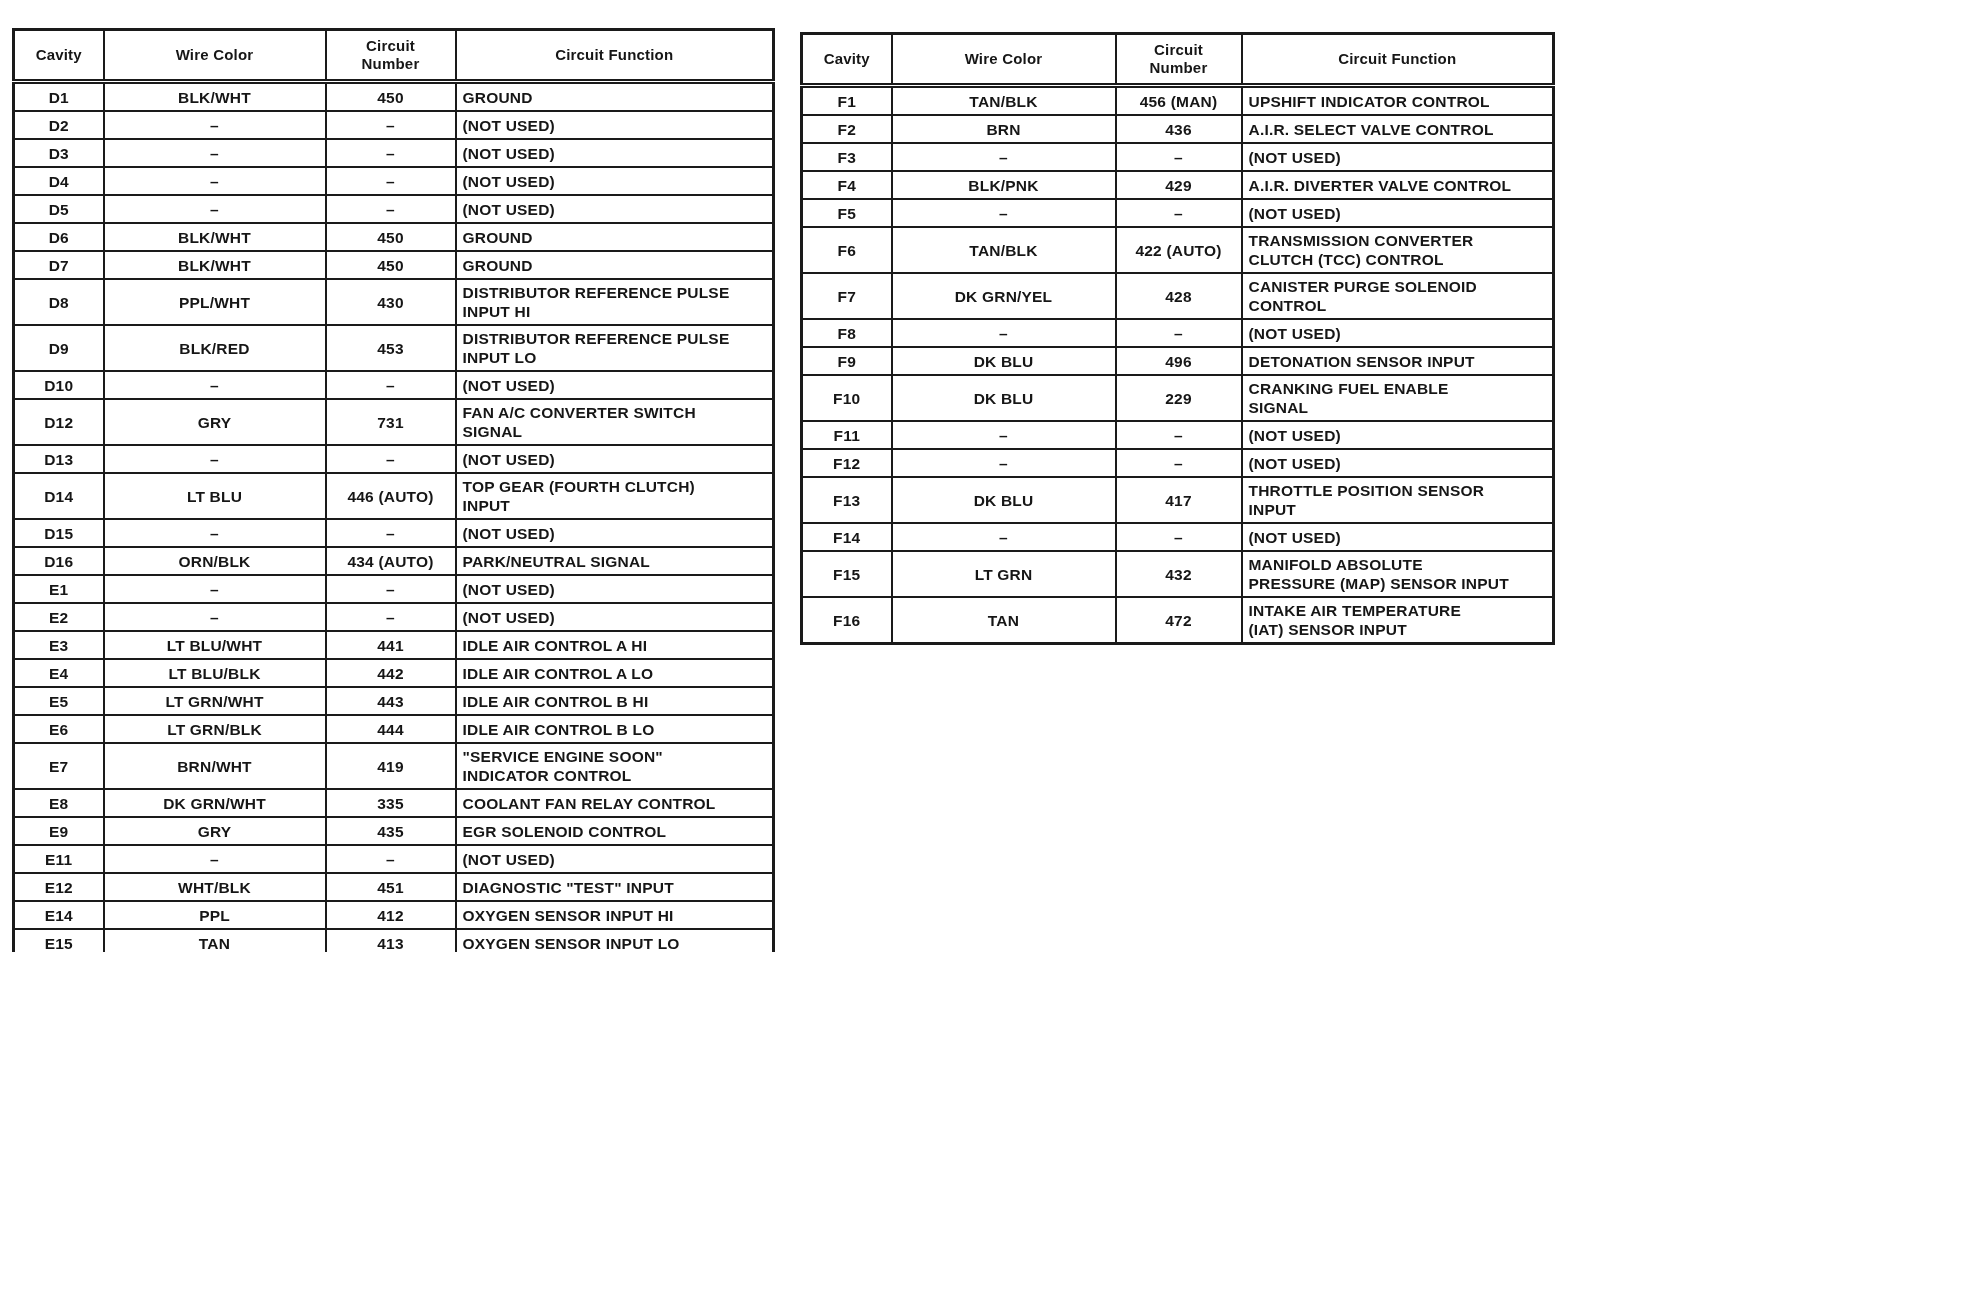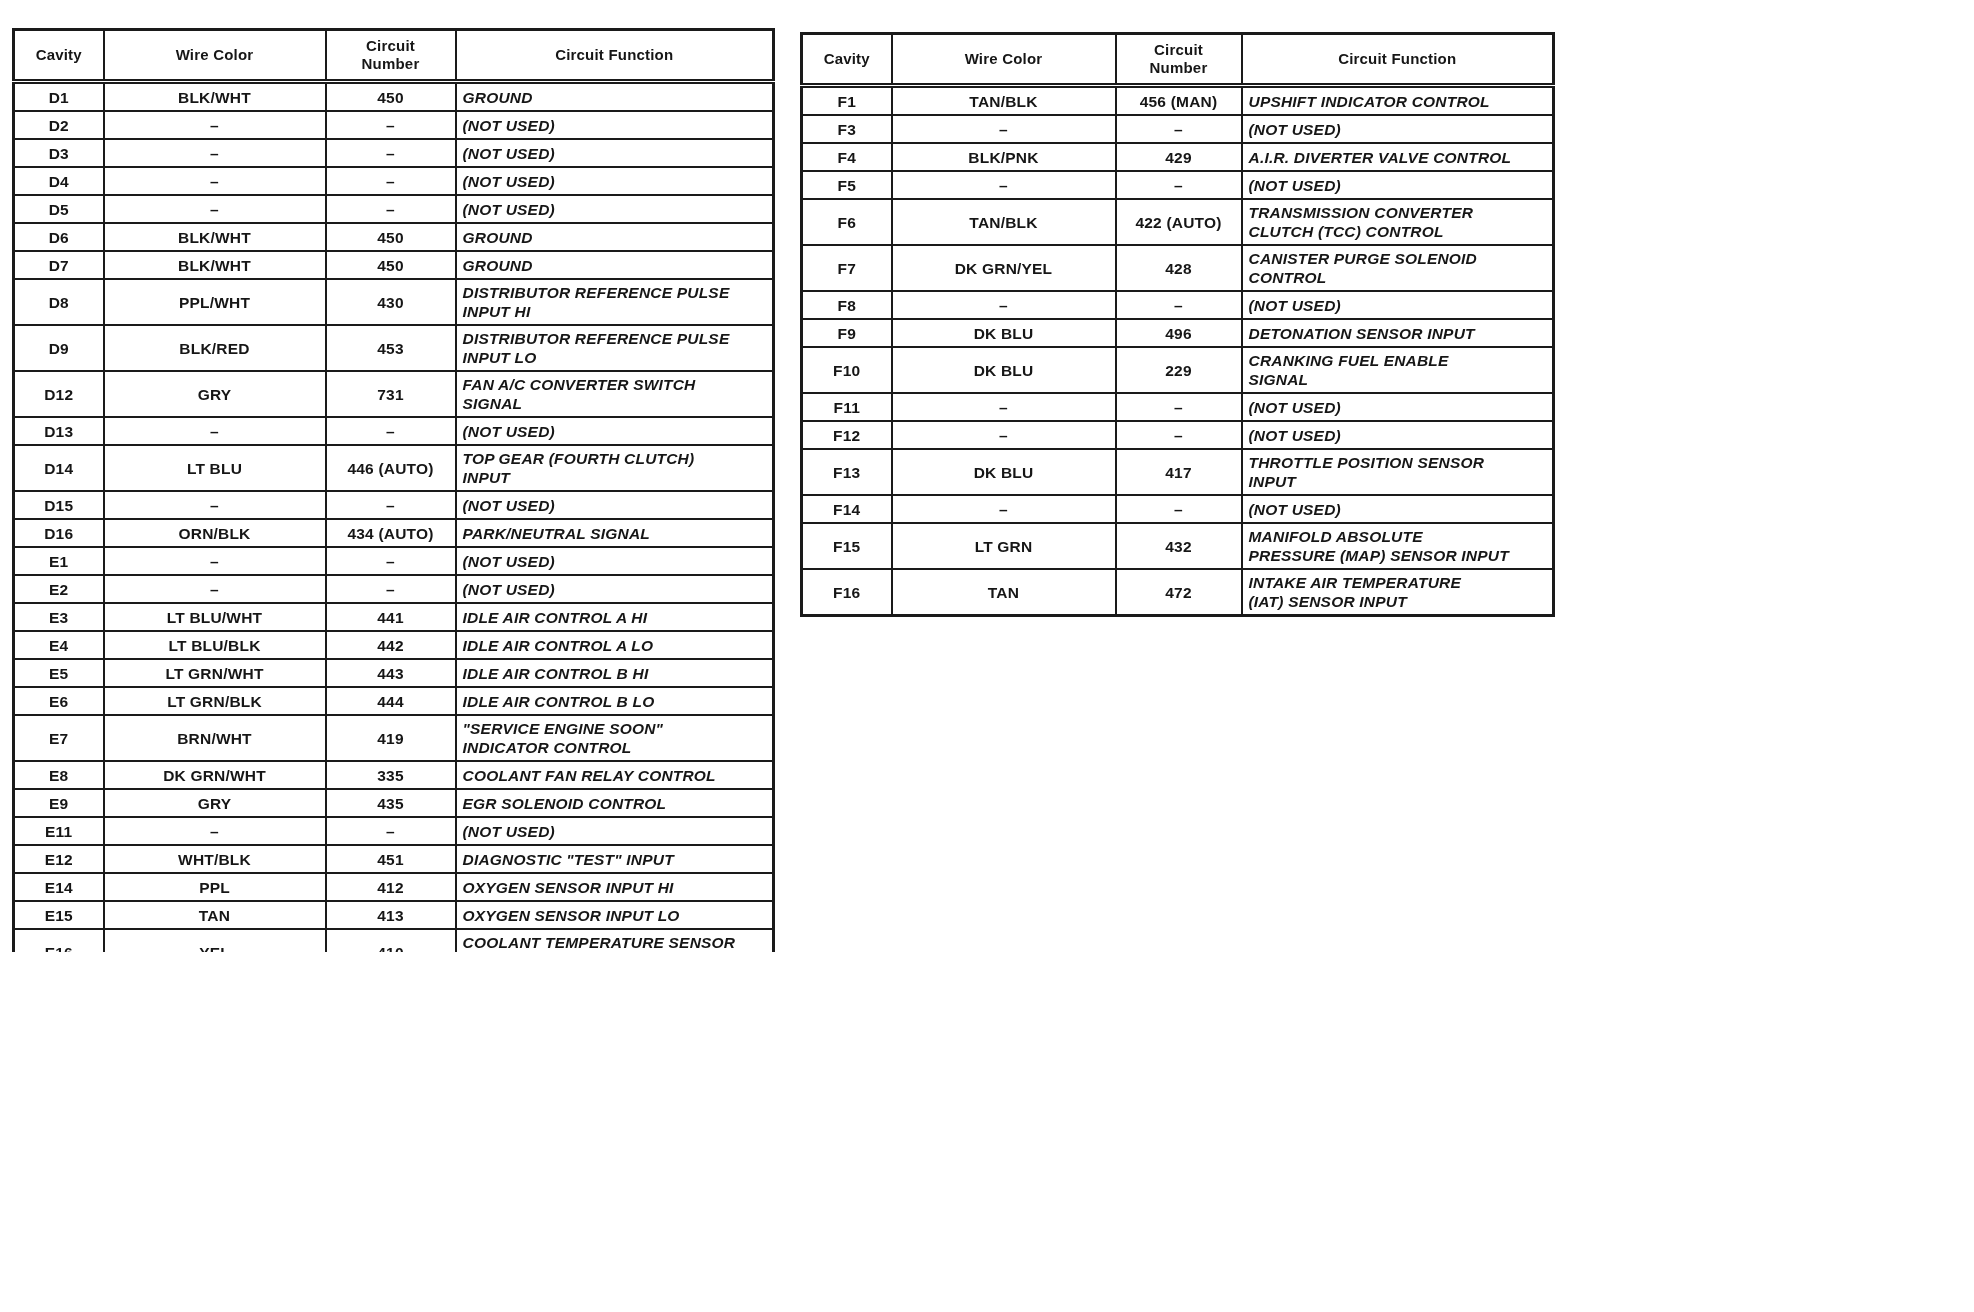--- a/index.html
+++ b/index.html
@@ -45,21 +45,21 @@
   .pin-table td {
     font-size: 15.5px;
     line-height: 19px;
     padding: 3px 6px;
     height: 20px;
     vertical-align: middle;
   }
   .pin-table td:nth-child(1),
   .pin-table td:nth-child(2),
   .pin-table td:nth-child(3) { text-align: center; }
-  .pin-table td:nth-child(4) { text-align: left; font-style: italic; }
+  .pin-table td:nth-child(4) { text-align: left; }
 
   
   .tbl-left  col.c-cavity   { width: 90px;  }
   .tbl-left  col.c-wire     { width: 222px; }
   .tbl-left  col.c-circuit  { width: 130px; }
   .tbl-left  col.c-function { width: 318px; }
 
   .tbl-right col.c-cavity   { width: 90px;  }
   .tbl-right col.c-wire     { width: 224px; }
   .tbl-right col.c-circuit  { width: 126px; }
@@ -137,20 +137,26 @@
 INPUT HI</td>
         </tr>
         <tr>
           <td>D9</td>
           <td>BLK/RED</td>
           <td>453</td>
           <td>DISTRIBUTOR REFERENCE PULSE
 INPUT LO</td>
         </tr>
         <tr>
+          <td>D10</td>
+          <td>–</td>
+          <td>–</td>
+          <td>(NOT USED)</td>
+        </tr>
+        <tr>
           <td>D12</td>
           <td>GRY</td>
           <td>731</td>
           <td>FAN A/C CONVERTER SWITCH
 SIGNAL</td>
         </tr>
         <tr>
           <td>D13</td>
           <td>–</td>
           <td>–</td>
@@ -281,20 +287,26 @@
         </tr>
       </thead>
       <tbody>
         <tr>
           <td>F1</td>
           <td>TAN/BLK</td>
           <td>456 (MAN)</td>
           <td>UPSHIFT INDICATOR CONTROL</td>
         </tr>
         <tr>
+          <td>F2</td>
+          <td>BRN</td>
+          <td>436</td>
+          <td>A.I.R. SELECT VALVE CONTROL</td>
+        </tr>
+        <tr>
           <td>F3</td>
           <td>–</td>
           <td>–</td>
           <td>(NOT USED)</td>
         </tr>
         <tr>
           <td>F4</td>
           <td>BLK/PNK</td>
           <td>429</td>
           <td>A.I.R. DIVERTER VALVE CONTROL</td>

